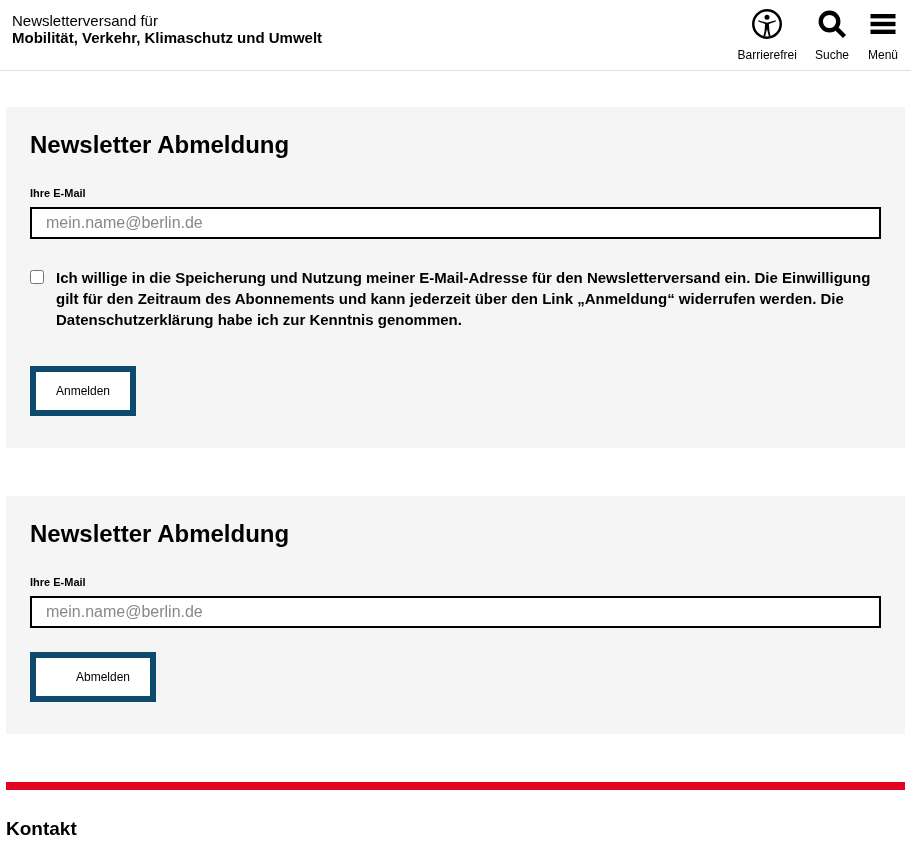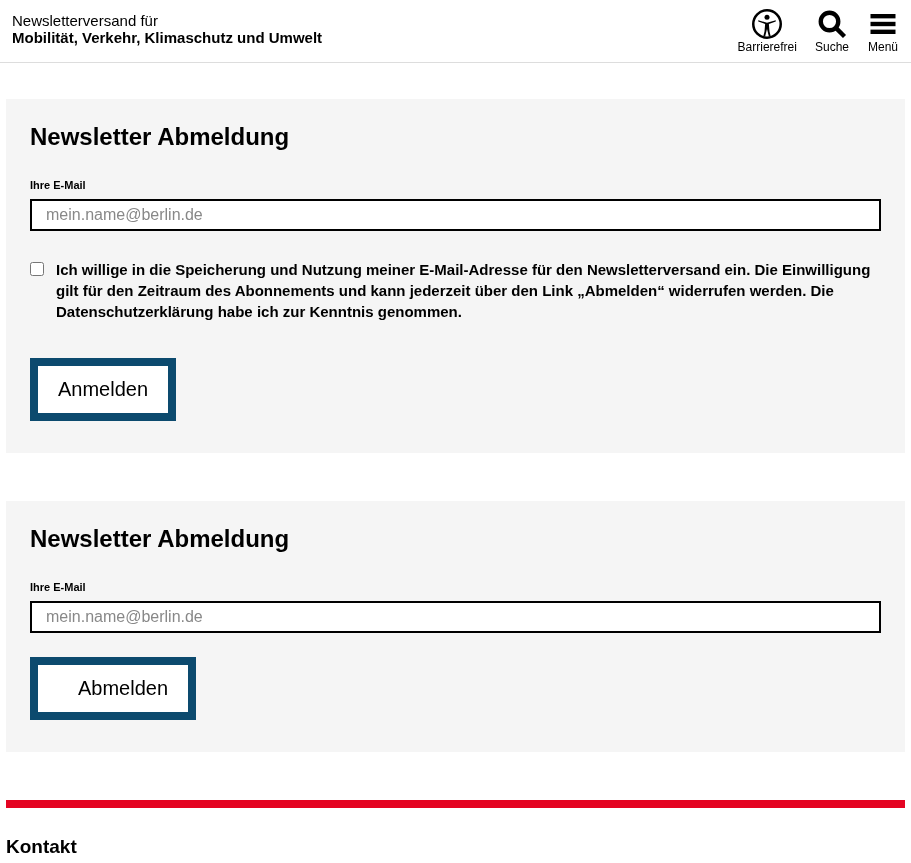--- a/index.html
+++ b/index.html
@@ -32,21 +32,21 @@
       font-weight: bold;
     }
     .header-right {
       display: flex;
       gap: 18px;
     }
     .header-tool {
       display: flex;
       flex-direction: column;
       align-items: center;
-      gap: 0;
+      gap: 8px;
       cursor: pointer;
     }
     .header-tool-icon {
       width: 32px;
       height: 32px;
       display: flex;
       align-items: center;
       justify-content: center;
     }
     .header-tool-label {
@@ -97,24 +97,24 @@
       flex-shrink: 0;
     }
     .consent-text {
       font-size: 15px;
       font-weight: bold;
       line-height: 1.4;
     }
     .submit-button {
       margin-top: 36px;
       padding: 12px 20px;
-      font-size: 20px;
+      font-size: 12px;
       font-weight: normal;
       background: #fff;
-      border: 8px solid #0c4a6e;
+      border: 6px solid #0c4a6e;
       cursor: pointer;
       font-family: inherit;
     }
     .unsubscribe .submit-button {
       margin-top: 24px;
       padding-left: 40px;
     }
     .red-bar {
       height: 8px;
       background: #e40422;
@@ -171,21 +171,21 @@
 </div>
 
 <div class="main">
 
   <div class="section">
     <h2 class="section-title">Newsletter Abmeldung</h2>
     <label class="field-label">Ihre E-Mail</label>
     <input type="text" class="text-input" placeholder="mein.name@berlin.de" style="">
     <div class="consent-row">
       <input type="checkbox" class="checkbox" style="">
-      <div class="consent-text">Ich willige in die Speicherung und Nutzung meiner E-Mail-Adresse für den Newsletterversand ein. Die Einwilligung gilt für den Zeitraum des Abonnements und kann jederzeit über den Link „Abmelden“ widerrufen werden. Die Datenschutzerklärung habe ich zur Kenntnis genommen.</div>
+      <div class="consent-text">Ich willige in die Speicherung und Nutzung meiner E-Mail-Adresse für den Newsletterversand ein. Die Einwilligung gilt für den Zeitraum des Abonnements und kann jederzeit über den Link „Anmeldung“ widerrufen werden. Die Datenschutzerklärung habe ich zur Kenntnis genommen.</div>
     </div>
     <button class="submit-button">Anmelden</button>
   </div>
 
   <div class="section unsubscribe">
     <h2 class="section-title">Newsletter Abmeldung</h2>
     <label class="field-label">Ihre E-Mail</label>
     <input type="text" class="text-input" placeholder="mein.name@berlin.de" style="">
     <button class="submit-button">Abmelden</button>
   </div>

